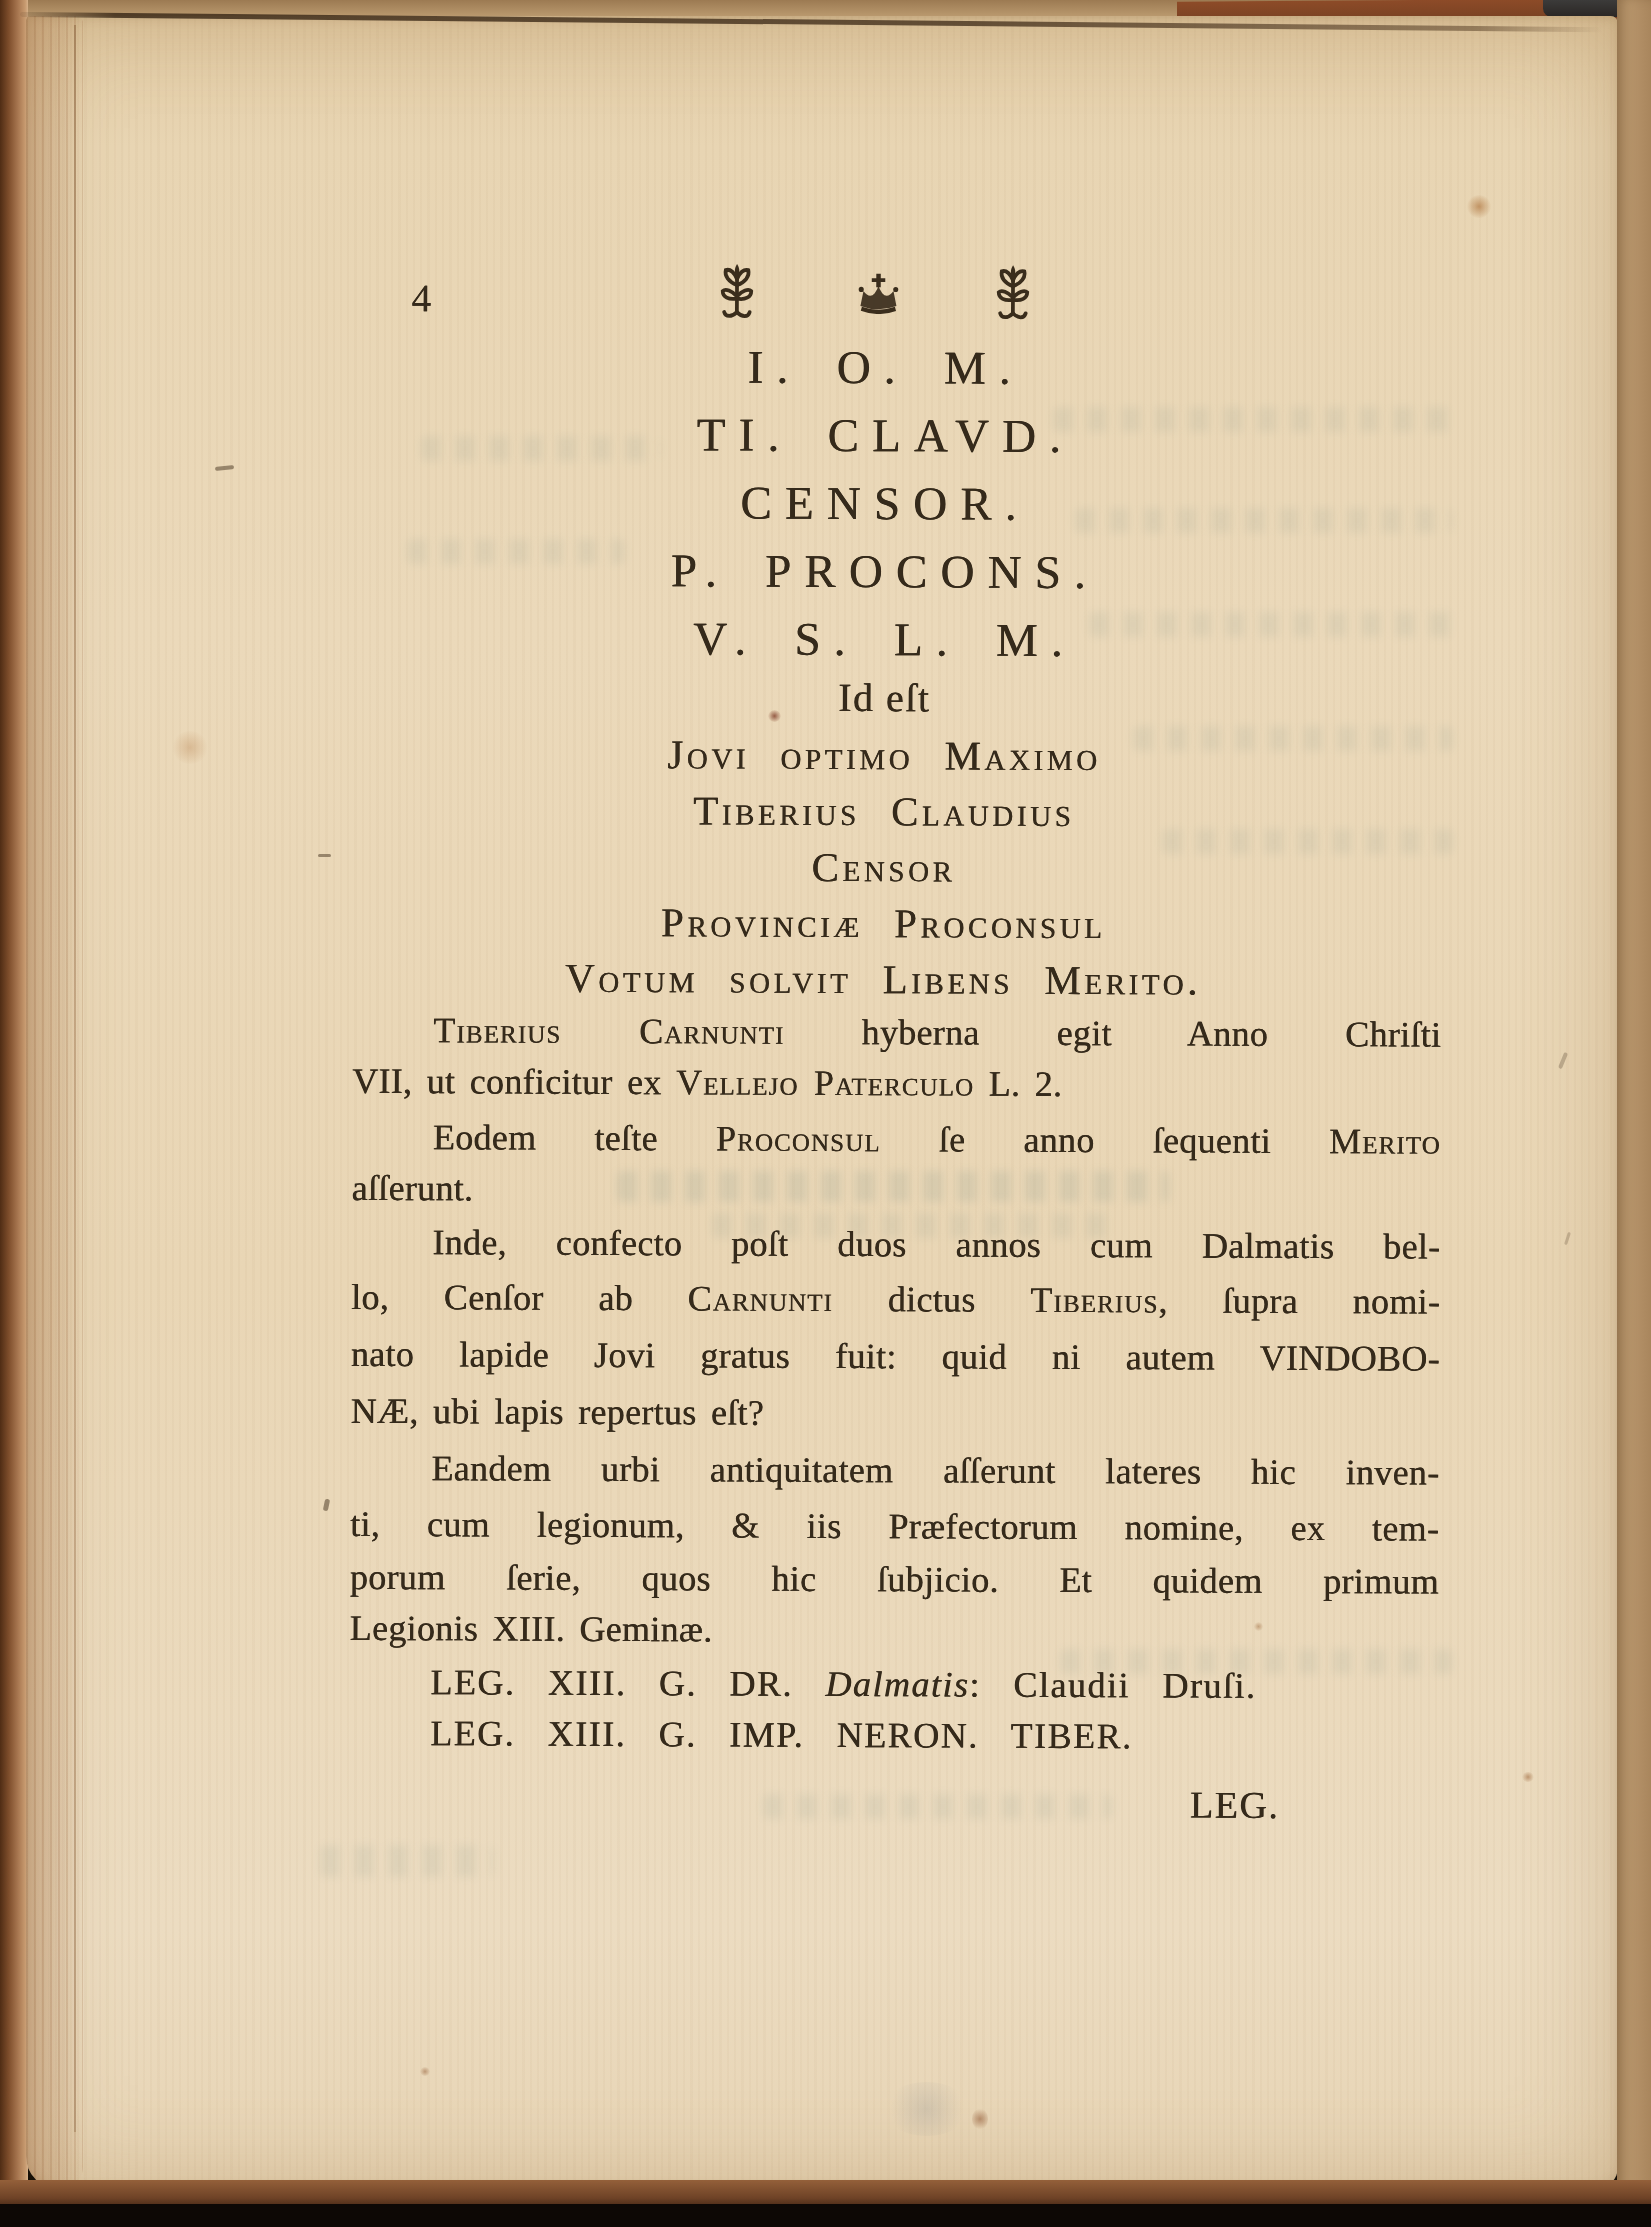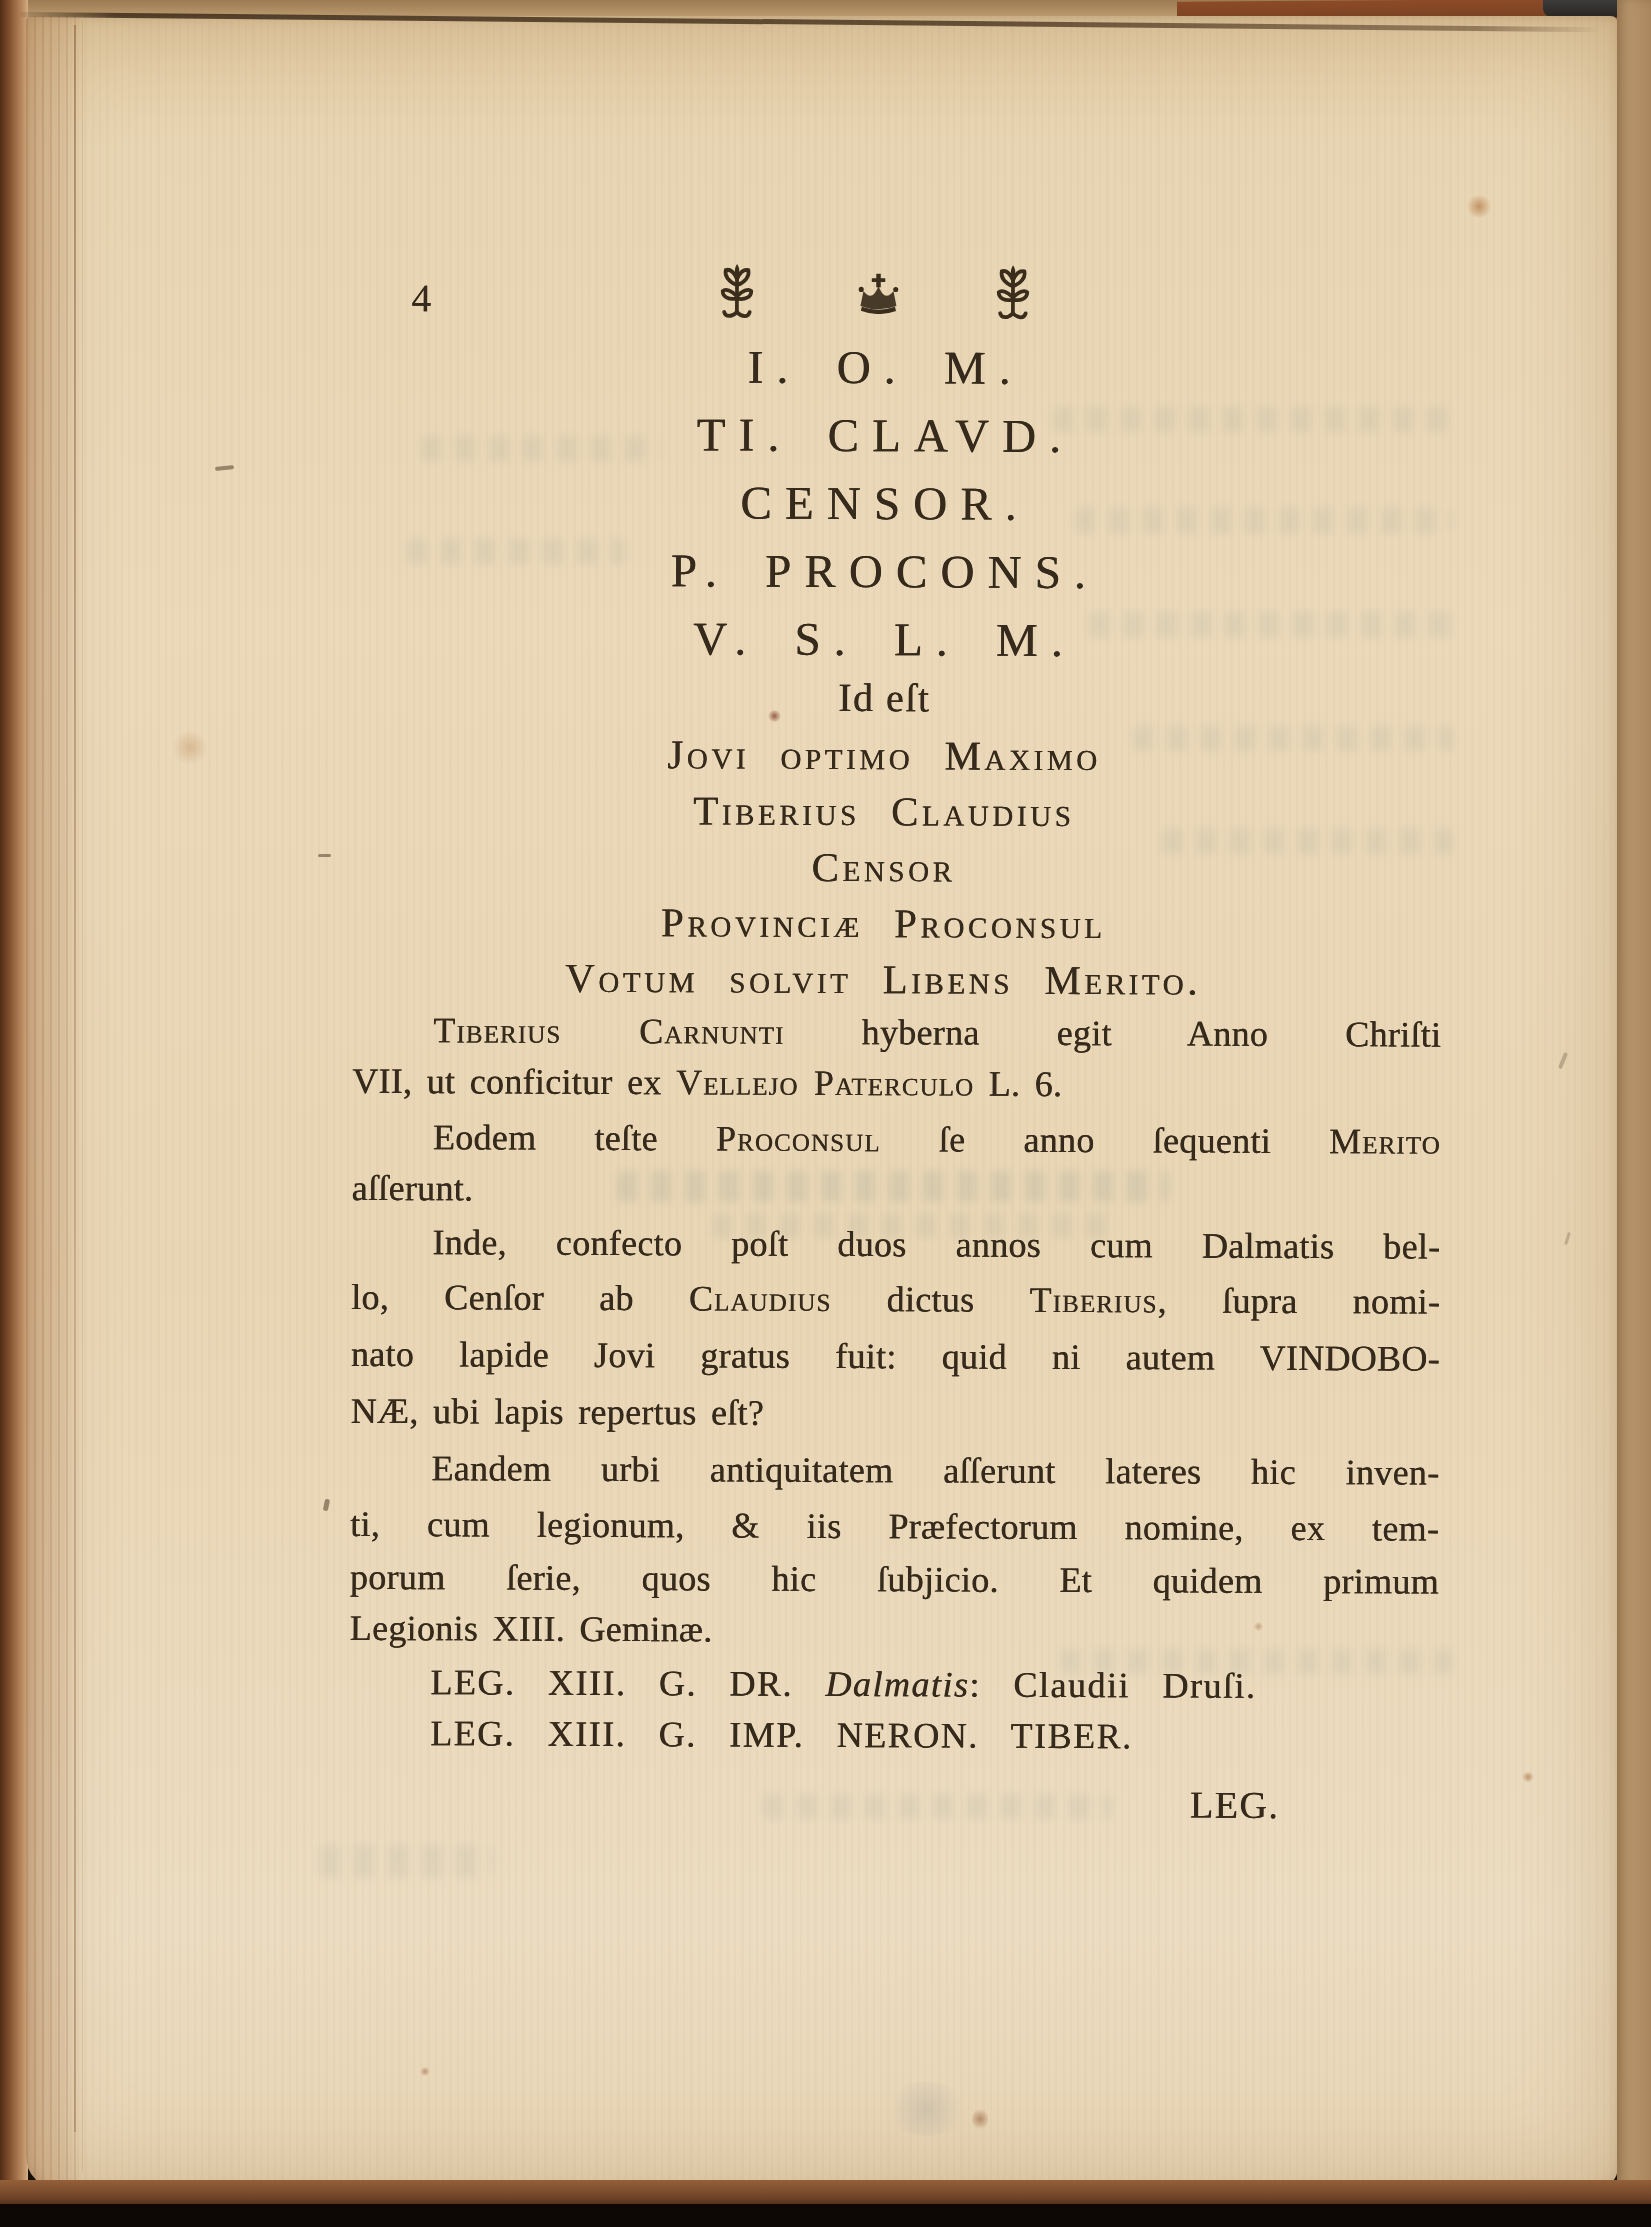--- a/index.html
+++ b/index.html
@@ -174,25 +174,25 @@
 
     <div class="expansion">
       <div class="xl">Jovi optimo Maximo</div>
       <div class="xl">Tiberius Claudius</div>
       <div class="xl">Censor</div>
       <div class="xl">Provinciæ Proconsul</div>
       <div class="xl">Votum solvit Libens Merito.</div>
     </div>
 
     <div class="bl ind just" style="top:1011px;"><span class="sc">Tiberius Carnunti</span><span> hyberna egit Anno Chriſti</span></div>
-    <div class="bl" style="top:1062px;"><span>VII, ut conficitur ex </span><span class="sc">Vellejo Paterculo</span><span> L. 6.</span></div>
+    <div class="bl" style="top:1062px;"><span>VII, ut conficitur ex </span><span class="sc">Vellejo Paterculo</span><span> L. 2.</span></div>
     <div class="bl ind just" style="top:1118px;"><span>Eodem teſte </span><span class="sc">Proconsul</span><span> ſe anno ſequenti </span><span class="sc">Merito</span></div>
     <div class="bl" style="top:1169px;"><span>aſſerunt.</span></div>
     <div class="bl ind just" style="top:1223px;"><span>Inde, confecto poſt duos annos cum Dalmatis bel-</span></div>
-    <div class="bl just" style="top:1278px;"><span>lo, Cenſor ab </span><span class="sc">Claudius</span><span> dictus </span><span class="sc">Tiberius</span><span>, ſupra nomi-</span></div>
+    <div class="bl just" style="top:1278px;"><span>lo, Cenſor ab </span><span class="sc">Carnunti</span><span> dictus </span><span class="sc">Tiberius</span><span>, ſupra nomi-</span></div>
     <div class="bl just" style="top:1335px;"><span>nato lapide Jovi gratus fuit: quid ni autem VINDOBO-</span></div>
     <div class="bl" style="top:1392px;"><span>NÆ, ubi lapis repertus eſt?</span></div>
     <div class="bl ind just" style="top:1449px;"><span>Eandem urbi antiquitatem aſſerunt lateres hic inven-</span></div>
     <div class="bl just" style="top:1505px;"><span>ti, cum legionum, &amp; iis Præfectorum nomine, ex tem-</span></div>
     <div class="bl just" style="top:1558px;"><span>porum ſerie, quos hic ſubjicio. Et quidem primum</span></div>
     <div class="bl" style="top:1609px;"><span>Legionis XIII. Geminæ.</span></div>
 
     <div class="bl leg" style="top:1663px;"><span>LEG. XIII. G. DR. </span><span class="it">Dalmatis</span><span>: Claudii Druſi.</span></div>
     <div class="bl leg" style="top:1714px;"><span>LEG. XIII. G. IMP. NERON. TIBER.</span></div>
 

